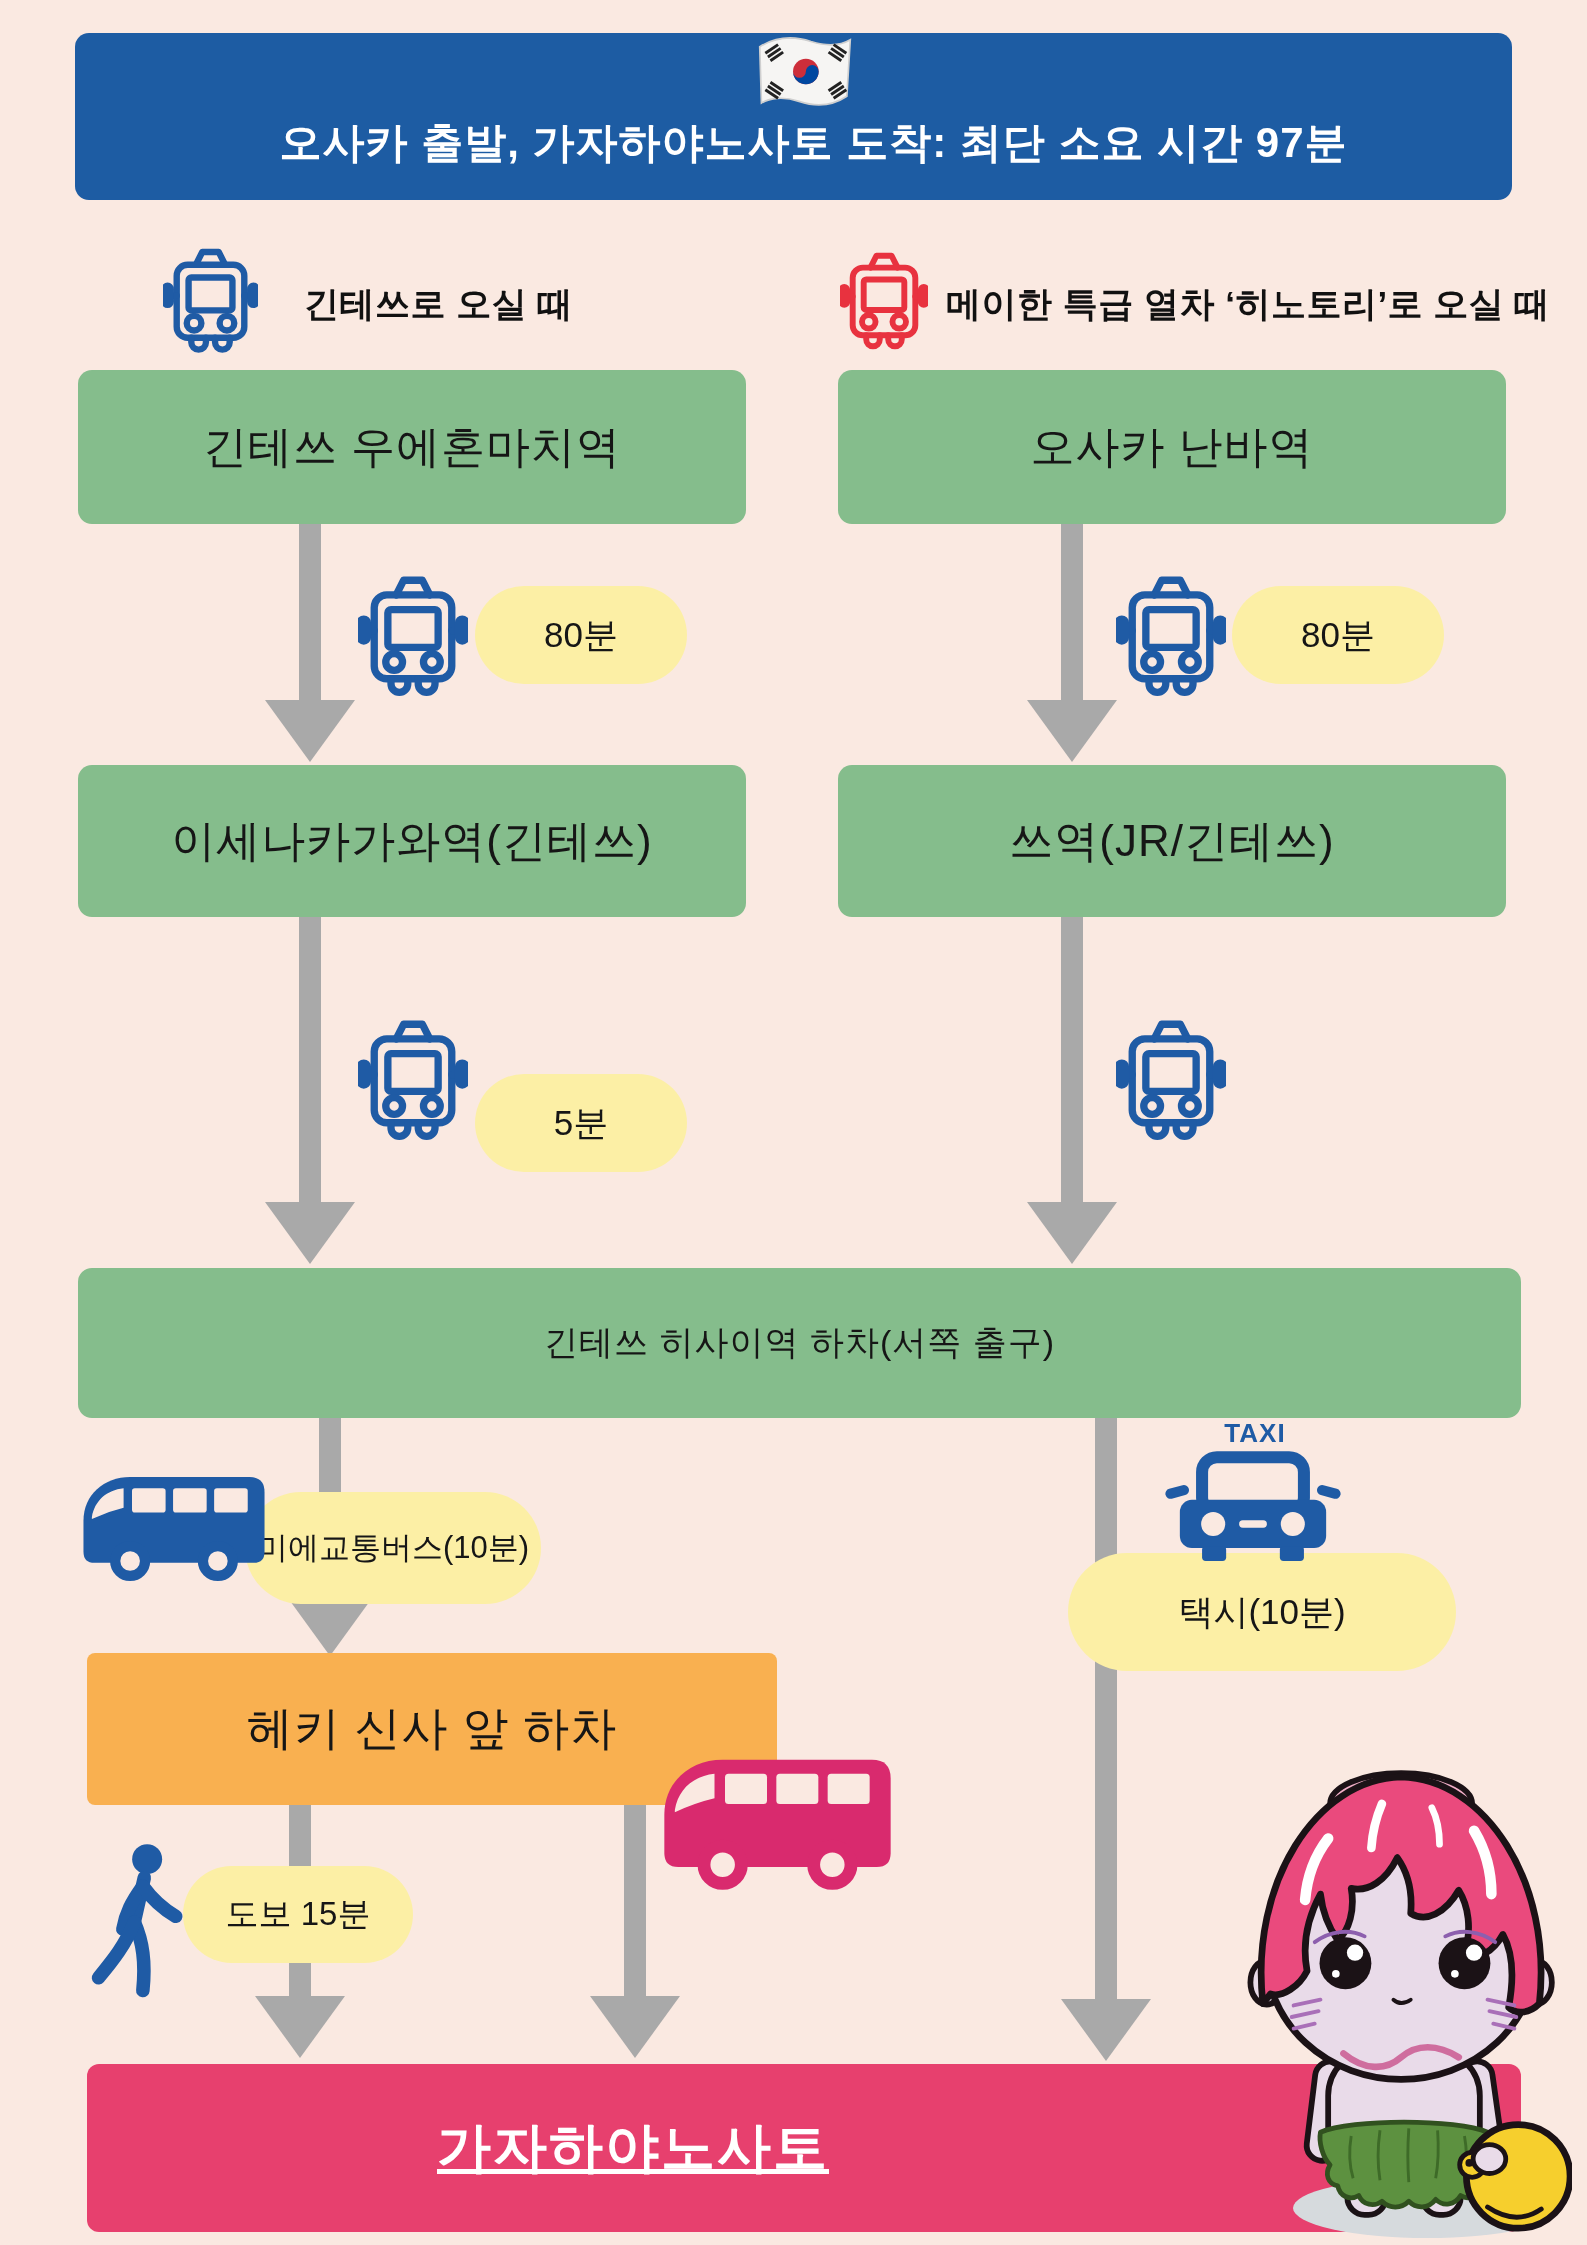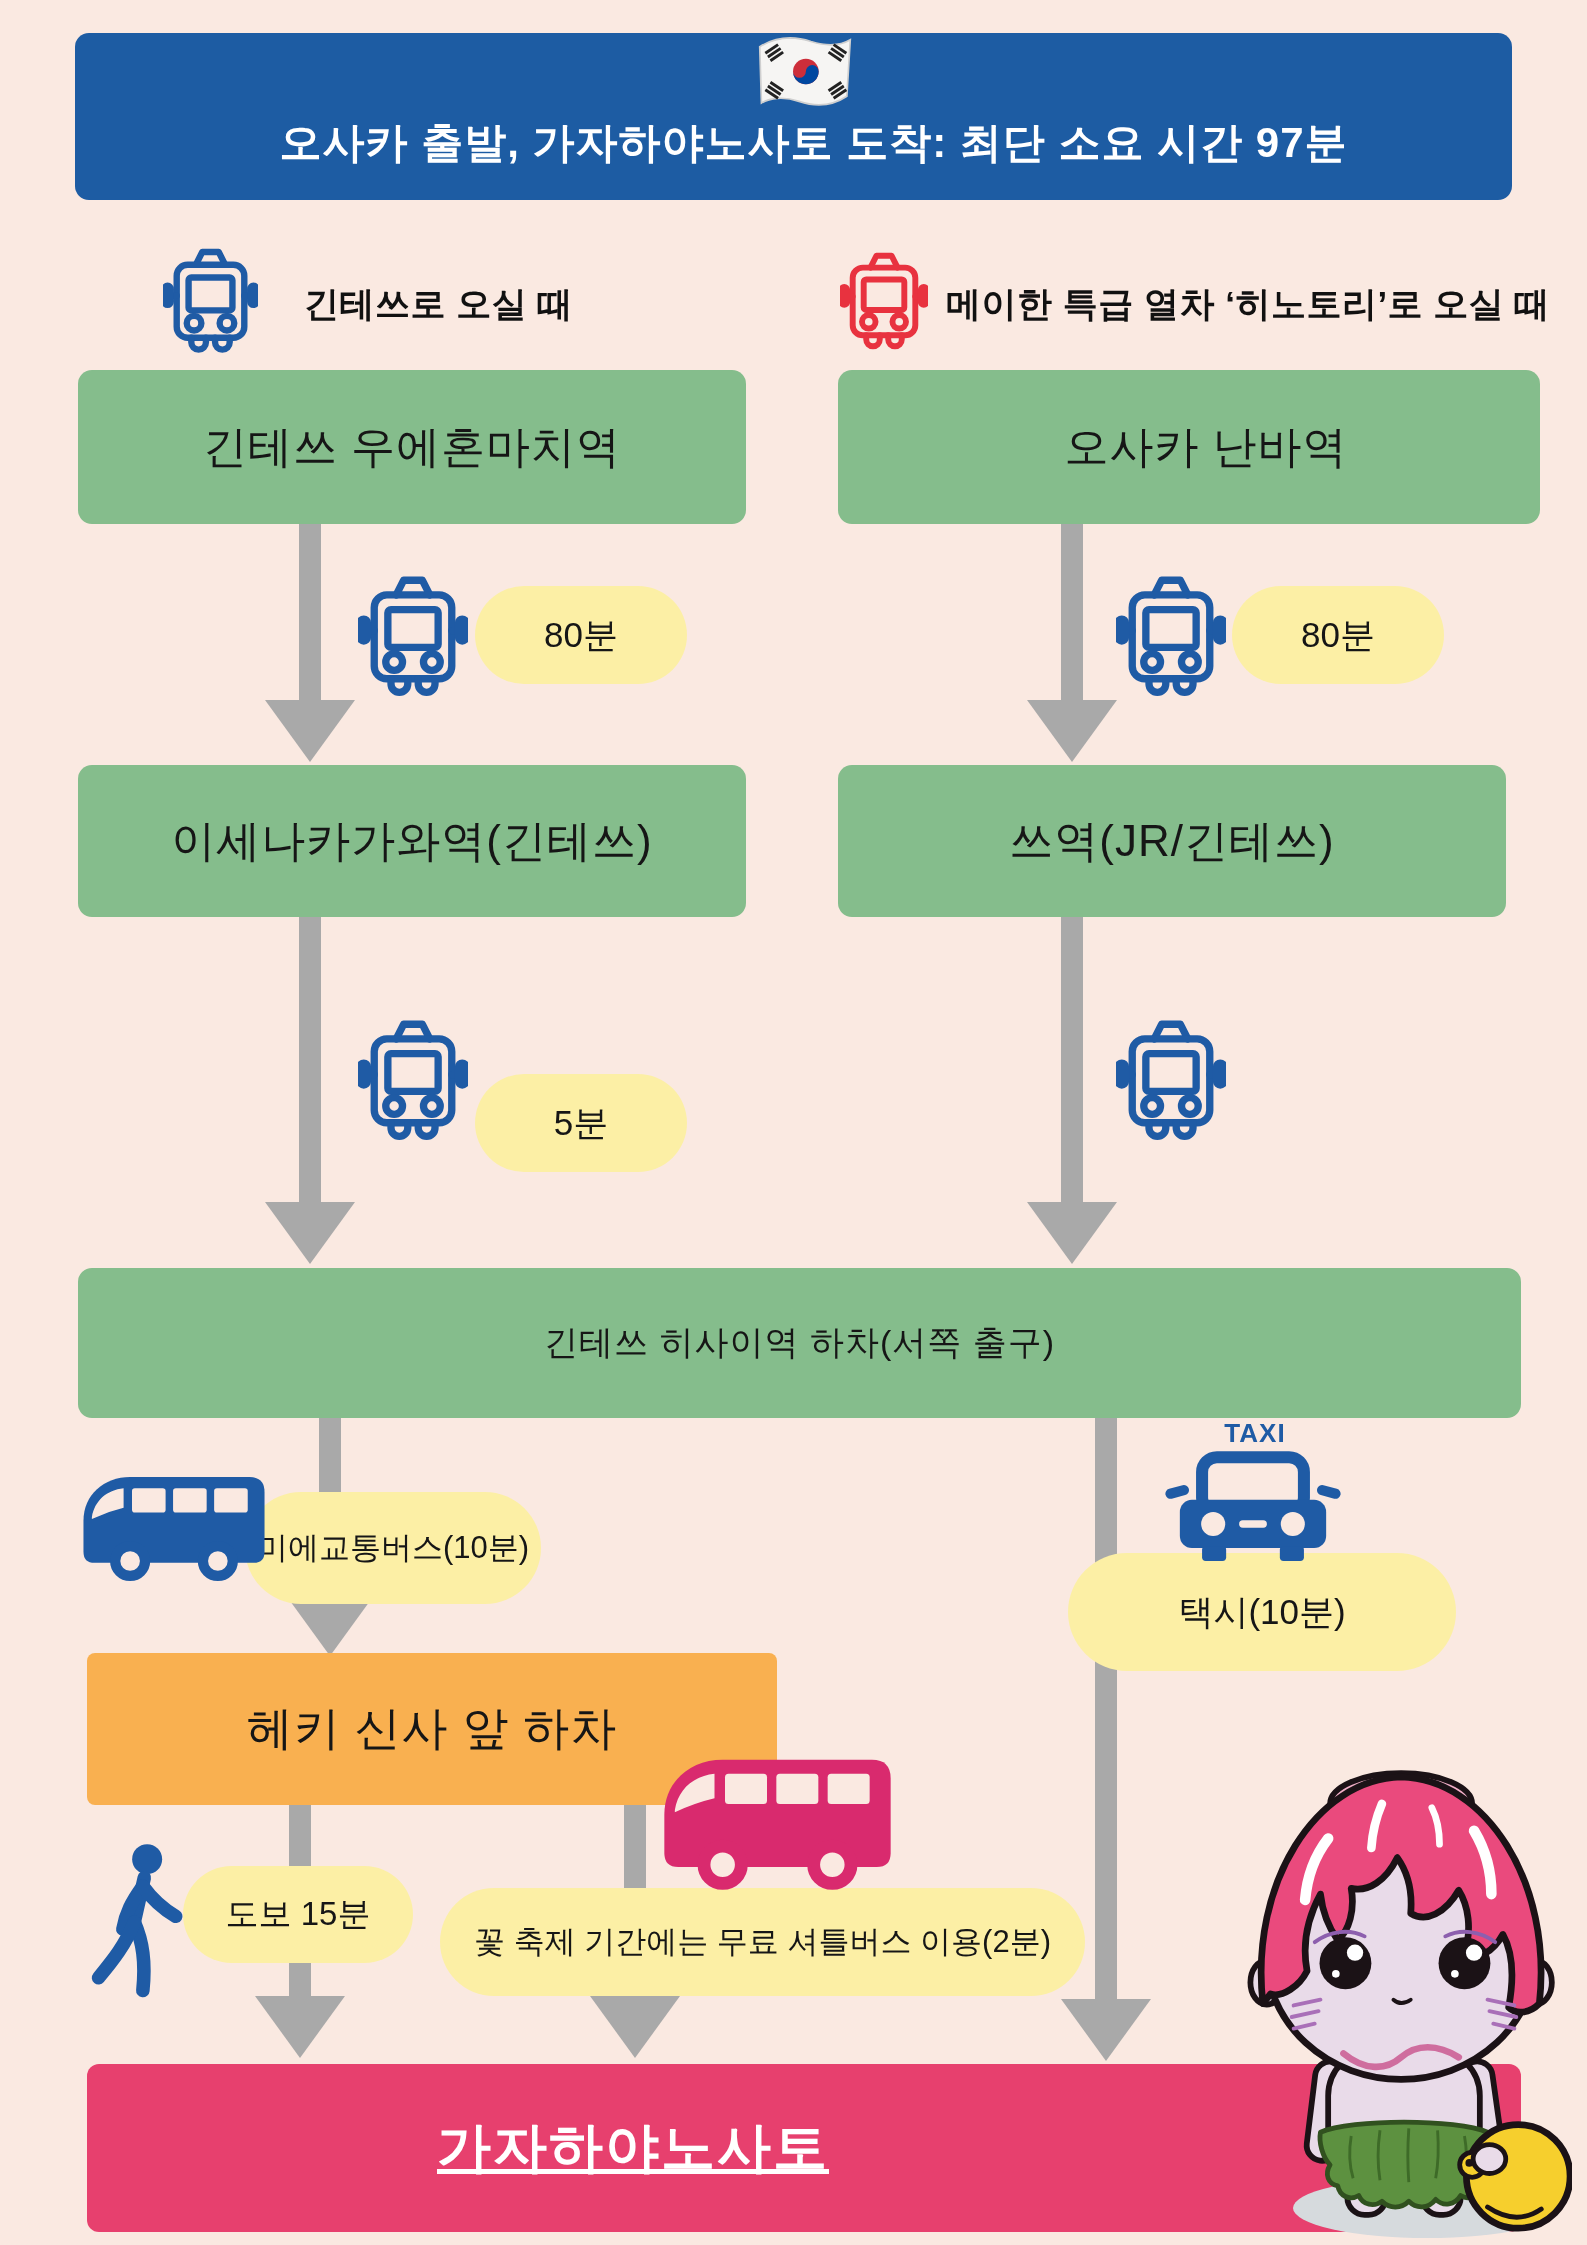--- a/index.html
+++ b/index.html
@@ -141,21 +141,21 @@
     <span class="lbl">긴테쓰로 오실 때</span>
   </div>
   <div class="col-head" style="left:840px;top:240px;height:128px;gap:18px;">
     <svg width="88" height="118" class="icon-red">
         <use href="#train-front"></use>
       </svg>
     <span class="lbl">메이한 특급 열차 ‘히노토리’로 오실 때</span>
   </div>
 
   <div class="station" style="left:78px;top:370px;width:668px;height:154px;">긴테쓰 우에혼마치역</div>
-  <div class="station" style="left:838px;top:370px;width:668px;height:154px;padding-left:34px;">오사카 난바역</div>
+  <div class="station" style="left:838px;top:370px;width:668px;height:154px;">오사카 난바역</div>
 
   <div class="arrow" style="left:265px;top:524px;height:238px;">
       <div class="stem"></div>
       <div class="head"></div>
     </div>
   <div class="arrow" style="left:1027px;top:524px;height:238px;">
       <div class="stem"></div>
       <div class="head"></div>
     </div>
 
@@ -220,21 +220,20 @@
     </svg>
   <div class="pill" style="left:183px;top:1866px;width:230px;height:97px;font-size:33px;">도보 15분</div>
 
   <div class="arrow" style="left:590px;top:1803px;height:255px;">
       <div class="stem"></div>
       <div class="head"></div>
     </div>
   <svg class="legicon icon-pink" style="left:655px;top:1742px;" width="245" height="158">
       <use href="#bus-side"></use>
     </svg>
-  <div class="pill" style="left:440px;top:1888px;width:645px;height:108px;font-size:31px;">꽃 축제 기간에는 무료 셔틀버스 이용(2분)</div>
 
   <div class="dest-box">가자하야노사토</div>
 
   <div class="shadow-ellipse"></div>
   <svg class="mascot" viewBox="0 0 350 510">
     <g stroke="#1b1216" stroke-linejoin="round">
       <rect x="116" y="400" width="40" height="86" rx="18" fill="#e9dbe9" stroke-width="6"></rect>
       <rect x="194" y="400" width="40" height="86" rx="18" fill="#e9dbe9" stroke-width="6"></rect>
       <rect x="78" y="326" width="32" height="104" rx="16" fill="#e9dbe9" stroke-width="6" transform="rotate(7 94 378)"></rect>
       <rect x="240" y="326" width="32" height="100" rx="16" fill="#e9dbe9" stroke-width="6" transform="rotate(-8 256 376)"></rect>

